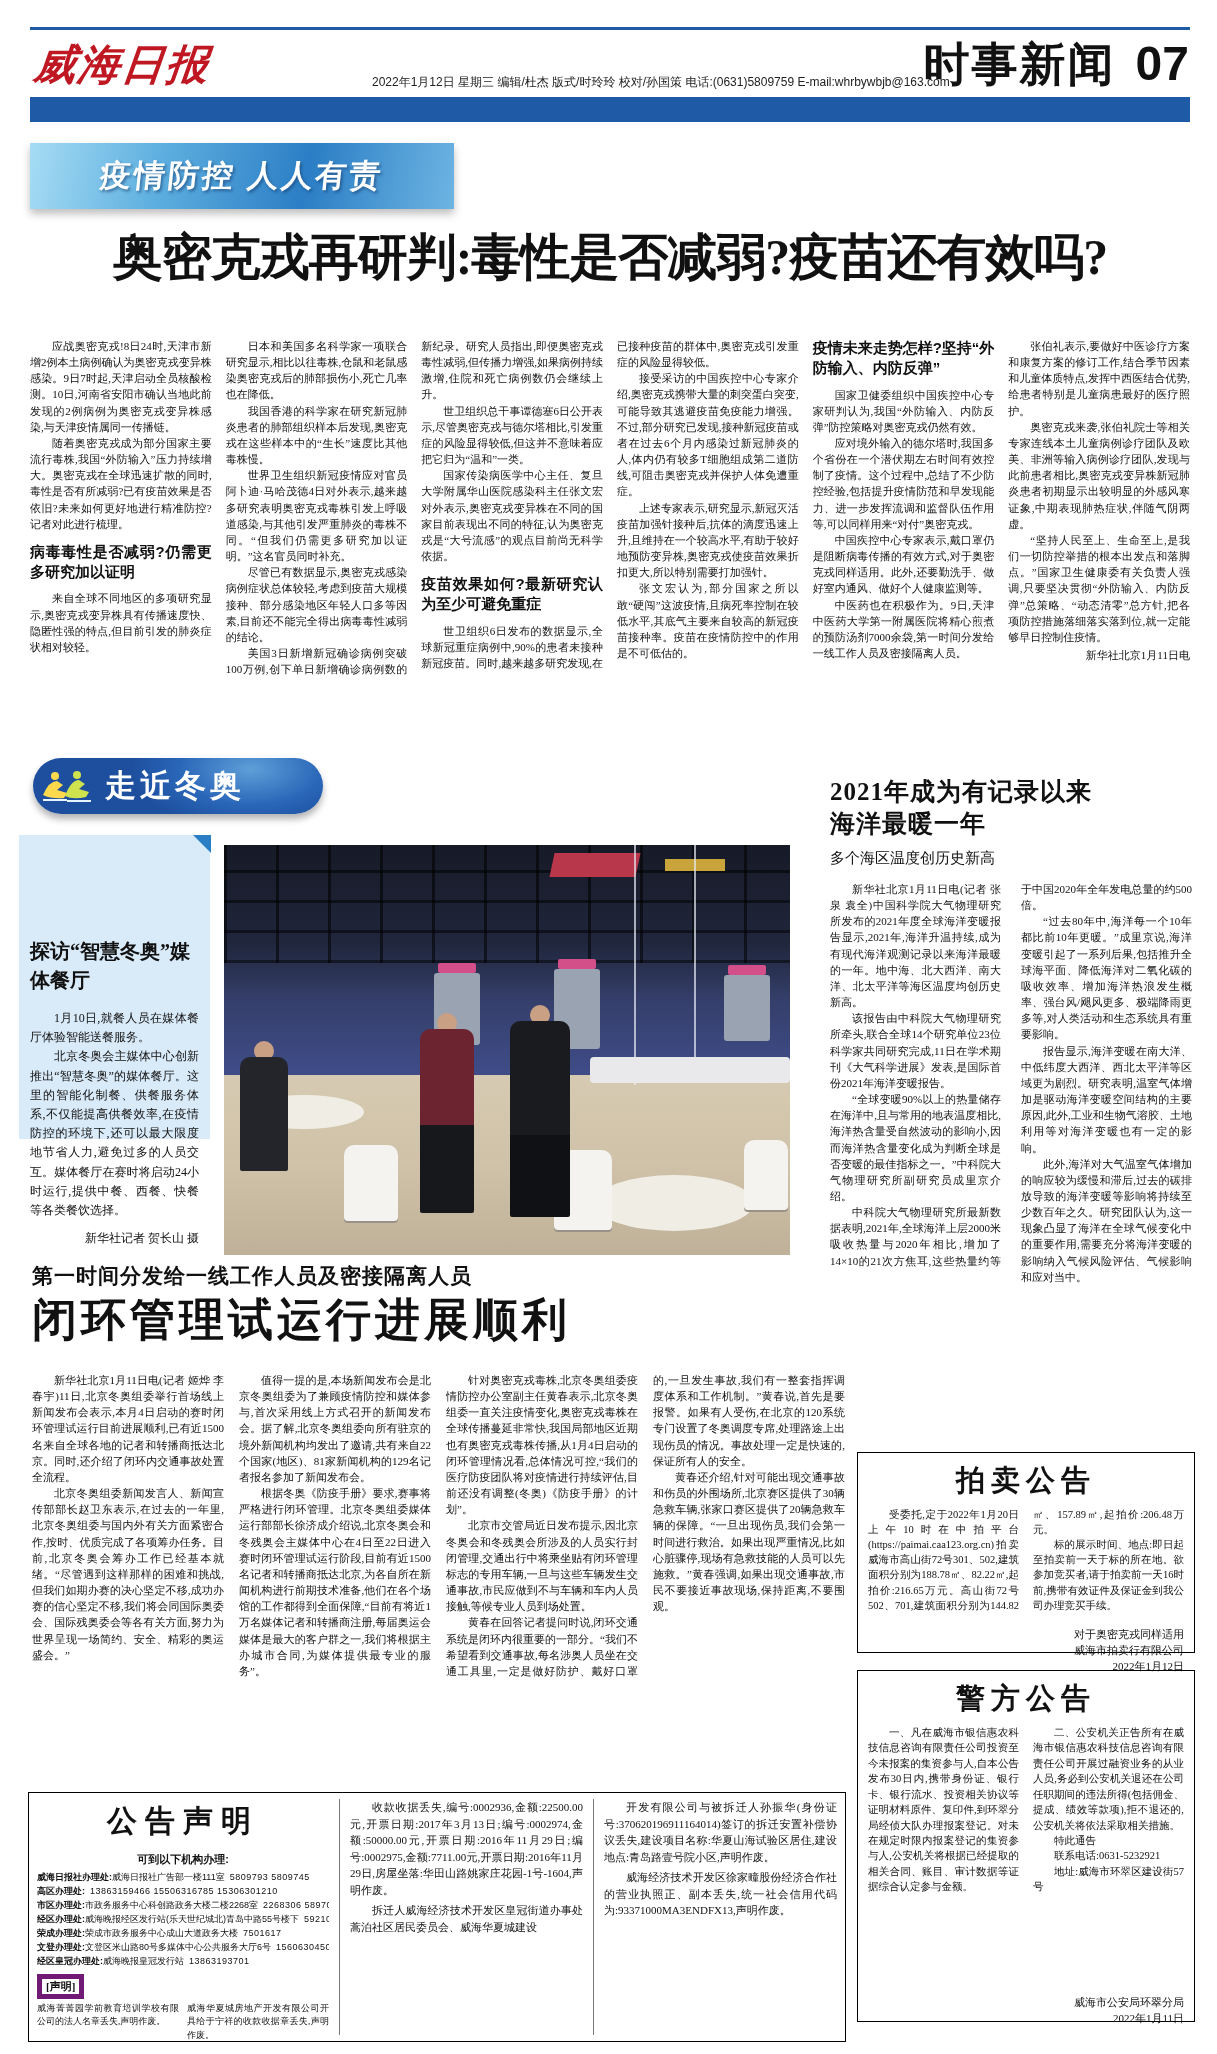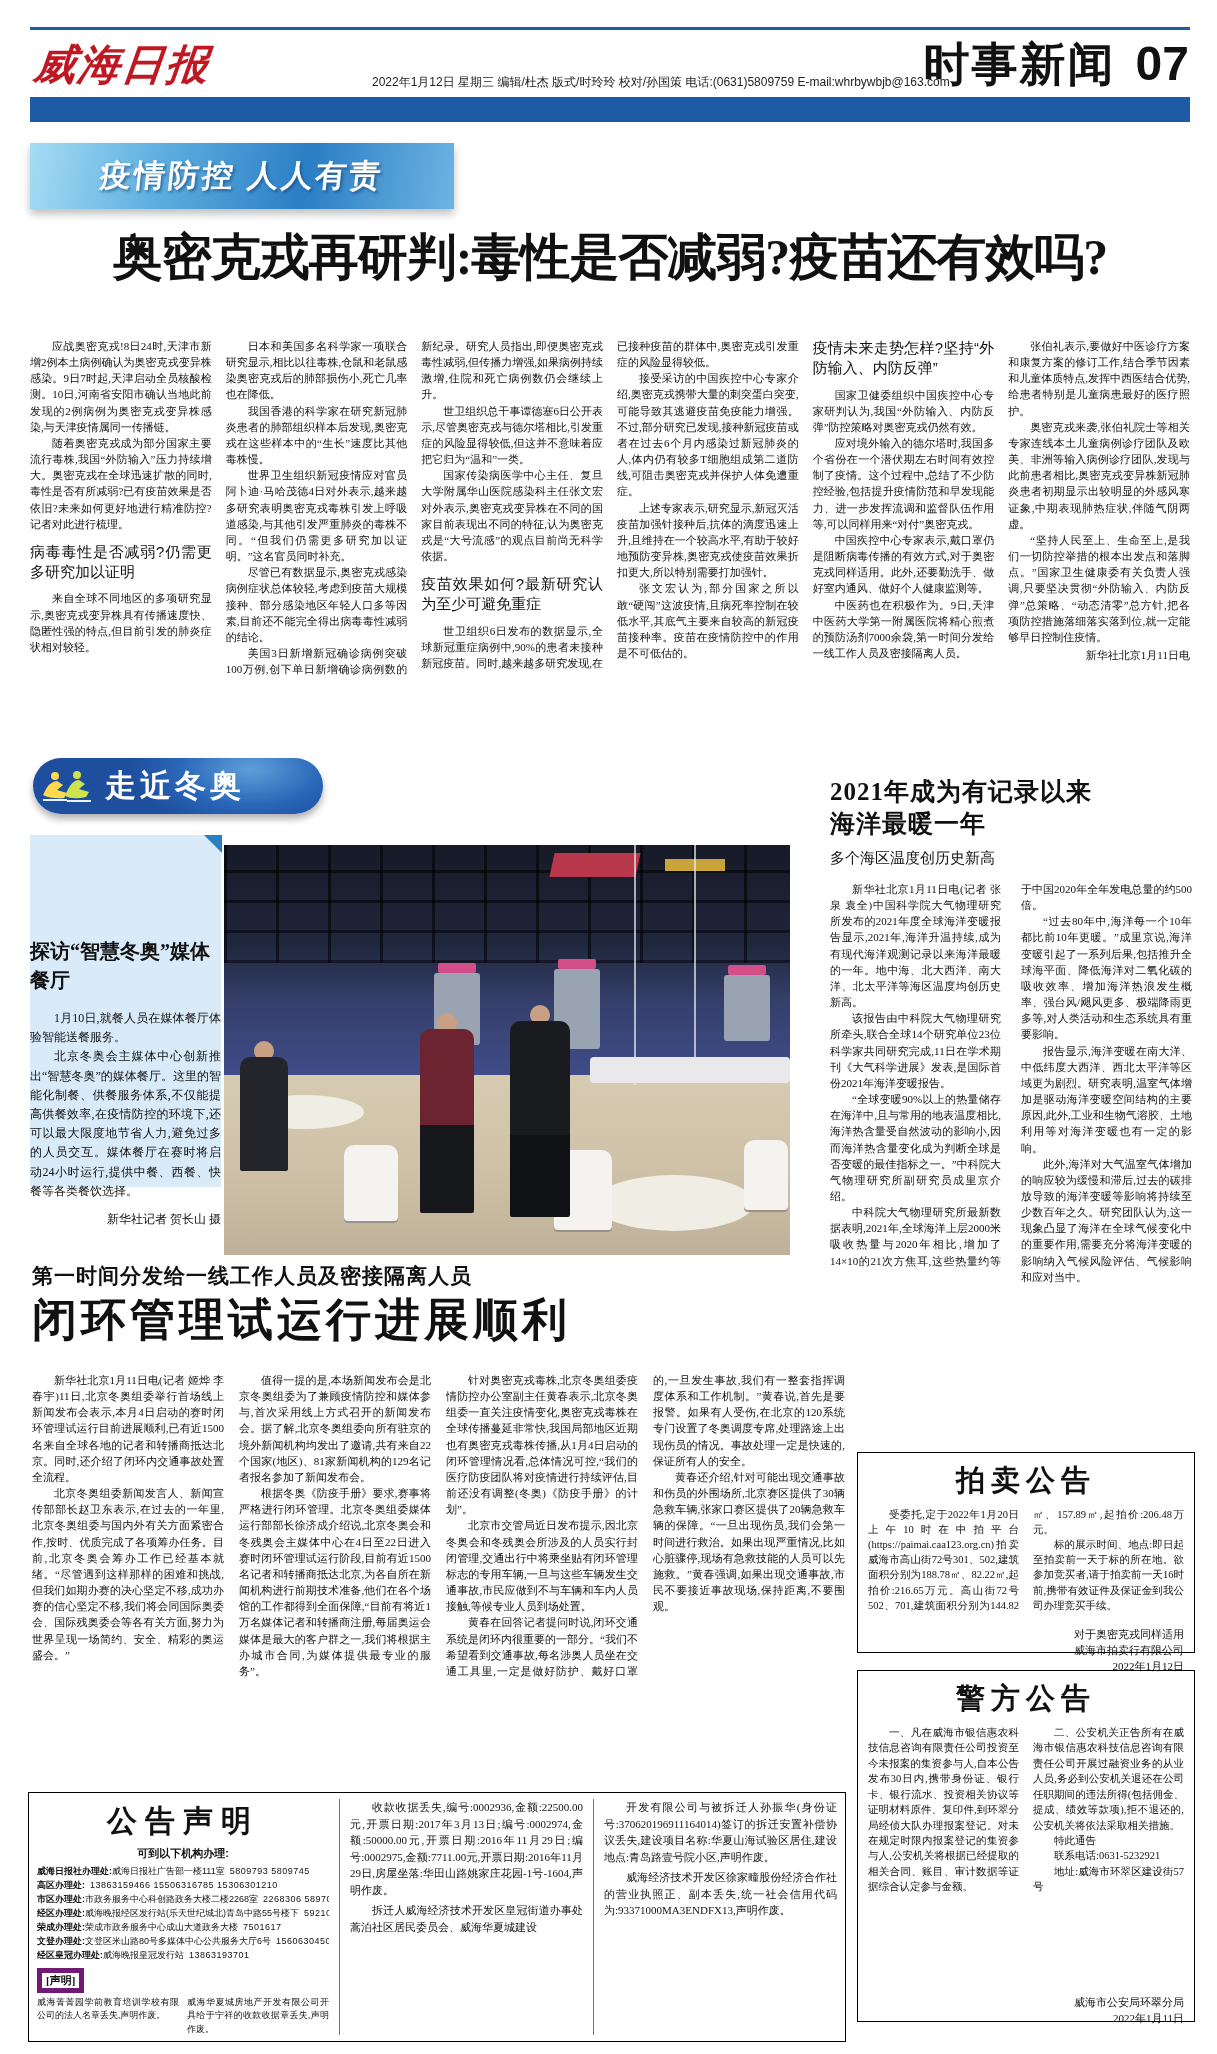--- a/index.html
+++ b/index.html
@@ -25,30 +25,30 @@
         font-family:"Liberation Sans","DejaVu Sans",sans-serif;
         transform:skewX(-6deg);text-shadow:2px 2px 3px rgba(20,60,110,.6);letter-spacing:3px;}
   
   .main-headline{position:absolute;left:30px;top:230px;width:1160px;margin:0;
         font-size:50px;font-weight:bold;text-align:center;letter-spacing:-1px;line-height:1.1;}
   .main-flow{position:absolute;left:30px;top:338px;width:1160px;height:398px;
         column-count:6;column-gap:14px;overflow:hidden;}
   .flow{text-align:justify;font-size:11px;line-height:1.47;}
   .flow p.para{margin:0;text-indent:2em;}
   .story-subhead{font-family:"Liberation Sans","DejaVu Sans",sans-serif;
-        font-size:15px;font-weight:normal;line-height:1.35;margin:10px 0 8px;text-indent:0;}
+        font-size:15px;font-weight:bold;line-height:1.35;margin:10px 0 8px;text-indent:0;}
   .para-credit{margin:2px 0 0;text-align:right;text-indent:0;}
   
   .winter-banner{position:absolute;left:33px;top:758px;width:278px;height:56px;border-radius:28px;
         background:radial-gradient(120px 60px at 75% 20%,#5f9fd8 0%,#2a66b8 60%,#1d4f9e 100%);
         display:flex;align-items:center;box-shadow:0 5px 7px rgba(0,0,0,.3);padding:0 6px;}
   .winter-banner .wb-text{color:#fff;font-size:31px;font-weight:bold;letter-spacing:4px;
         font-family:"Liberation Sans","DejaVu Sans",sans-serif;margin-left:8px;}
-  .winter-box{position:absolute;left:30px;top:835px;width:191px;height:352px;background:#d9eaf8;
-        padding:16px 0;box-sizing:border-box;}
+  .winter-box{position:absolute;left:19px;top:835px;width:191px;height:304px;background:#d9eaf8;
+        padding:16px 11px;box-sizing:border-box;}
   .winter-fold{position:absolute;right:-1px;top:0;width:0;height:0;
         border-top:18px solid #2a7fc4;border-left:18px solid transparent;}
   .winter-title{margin:86px 0 14px;font-size:20px;font-weight:bold;line-height:1.45;}
   .winter-box .flow{font-size:12px;line-height:1.6;}
   .winter-credit{margin:10px 0 0;text-align:right;font-size:12px;}
   
   .photo{position:absolute;left:224px;top:845px;width:566px;height:410px;overflow:hidden;
         background:linear-gradient(180deg,#171a27 0%,#20263c 24%,#353f6b 38%,#3f4c88 56%,#d6cab2 56%,#cfc2a8 78%,#bfb199 100%);}
   .ph-truss{position:absolute;left:0;top:0;width:100%;height:118px;
         background:repeating-linear-gradient(90deg,rgba(0,0,0,.55) 0 3px,transparent 3px 52px),
@@ -81,21 +81,21 @@
   .auction-flow{height:118px;column-count:2;column-gap:14px;overflow:hidden;font-size:10.5px;line-height:1.44;text-align:justify;}
   .auction-flow p{margin:0;text-indent:2em;}
   .sigs{margin-top:2px;text-align:right;font-size:11px;line-height:1.45;}
   .sigs .sig{margin:0;}
   .police{left:857px;top:1670px;width:338px;height:352px;}
   .police-flow{height:268px;column-count:2;column-gap:14px;overflow:hidden;font-size:10.5px;line-height:1.47;text-align:justify;}
   .police-flow p{margin:0;text-indent:2em;}
   
   .notice-board{left:28px;top:1792px;width:818px;height:250px;display:flex;padding:6px 8px;}
   .nb-left{width:292px;flex:0 0 aupx;}
-  .nb-title{margin:2px 0 4px;text-align:center;font-size:30px;font-weight:bold;letter-spacing:8px;}
+  .nb-title{margin:2px 0 10px;text-align:center;font-size:30px;font-weight:bold;letter-spacing:8px;}
   .nb-sub{text-align:center;font-size:11px;font-weight:bold;margin-bottom:4px;
         font-family:"Liberation Sans","DejaVu Sans",sans-serif;}
   .nb-offices{font-size:9px;line-height:1.55;font-family:"Liberation Sans","DejaVu Sans",sans-serif;}
   .office-row{white-space:nowrap;overflow:hidden;}
   .office-label{font-weight:bold;}
   .office-phones{margin-left:5px;letter-spacing:.5px;}
   .nb-decl-label{margin-top:5px;font-size:11px;font-weight:bold;border:5px solid #701a75;display:inline-block;padding:0 4px;}
   .nb-decls{display:flex;gap:8px;margin-top:3px;}
   .nb-decls .nb-decl{flex:1;margin:0;font-size:9px;line-height:1.5;text-align:justify;}
   .nb-divider{width:1px;background:#777;margin:0 10px;}

